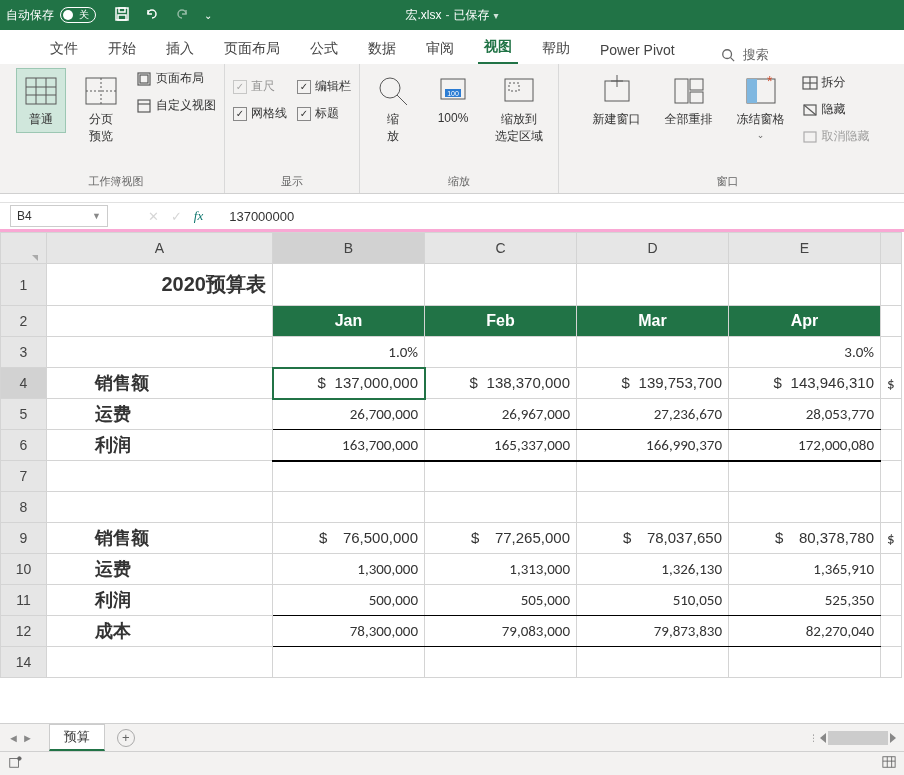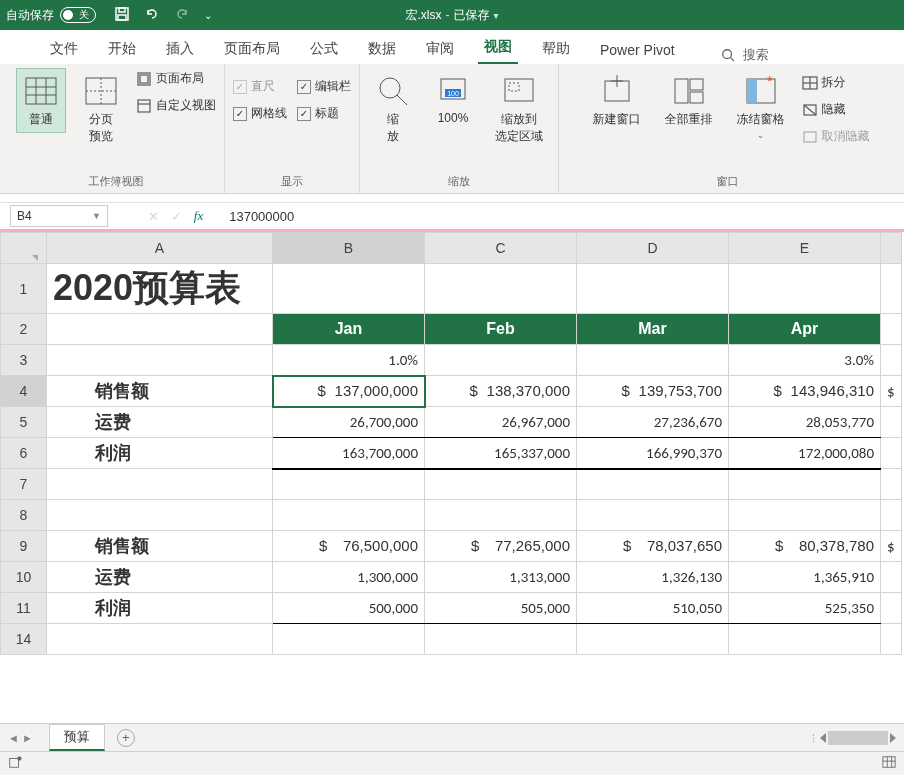--- a/index.html
+++ b/index.html
@@ -43,21 +43,21 @@
 .sheet-area { position: relative; height: calc(775px - 30px - 34px - 130px - 38px - 28px - 24px); overflow: hidden; }
 .grid { border-collapse: collapse; table-layout: fixed; }
 .grid td, .grid th { border: 1px solid #d4d4d4; height: 31px; padding: 0 6px; font-size: 15px; white-space: nowrap; }
 .grid th { background: #e6e6e6; font-weight: normal; text-align: center; color: #444; font-size: 14px; }
 .grid .rowh { width: 46px; text-align: center; background: #e6e6e6; font-size: 14px; color: #444; }
 .grid .corner { background: #e6e6e6; width: 46px; }
 .colA { width: 226px; }
 .colB, .colC, .colD, .colE { width: 152px; }
 .grid td.num { text-align: right; font-family: Calibri, sans-serif; }
 .grid td.lbl { text-align: left; font-weight: 600; font-size: 18px; padding-left: 48px; }
-.grid td.title { font-weight: 700; font-size: 36px; text-align: left; }
+.grid td.title { font-weight: 700; font-size: 20px; text-align: right; }
 .grid tr.monthhdr td.mh { background: #217346; color: #fff; font-weight: 600; text-align: center; height: 28px; font-size: 16px; }
 .grid tr.r3 td { height: 26px; }
 .grid td .doll { margin-right: 2px; }
 .grid td.bb { border-bottom: 2px solid #000; }
 .grid td.bb2 { border-bottom: 1px solid #000; }
 .grid th.sel-col, .grid .rowh.sel-row { background: #d2d2d2; }
 .grid td.activecell { outline: 2px solid #217346; outline-offset: -1px; }
 .r1 td, .r1 th.rowh { height: 42px; }
 .colF { width: 20px; }
 .tri { width:0; height:0; border-right:6px solid #aaa; border-bottom:6px solid transparent; position:absolute; }
@@ -412,20 +412,29 @@
         </tr>
   <tr>
           <th class="rowh">11</th>
           <td class="lbl">利润</td>
           <td class="num bb2">500,000</td>
           <td class="num bb2">505,000</td>
           <td class="num bb2">510,050</td>
           <td class="num bb2">525,350</td>
           <td></td>
         </tr>
+  <tr>
+          <th class="rowh">12</th>
+          <td class="lbl">成本</td>
+          <td class="num bb2">78,300,000</td>
+          <td class="num bb2">79,083,000</td>
+          <td class="num bb2">79,873,830</td>
+          <td class="num bb2">82,270,040</td>
+          <td></td>
+        </tr>
   <tr style="height:18px">
           <th class="rowh">14</th>
           <td></td>
           <td></td>
           <td></td>
           <td></td>
           <td></td>
           <td></td>
         </tr>
 </tbody>

